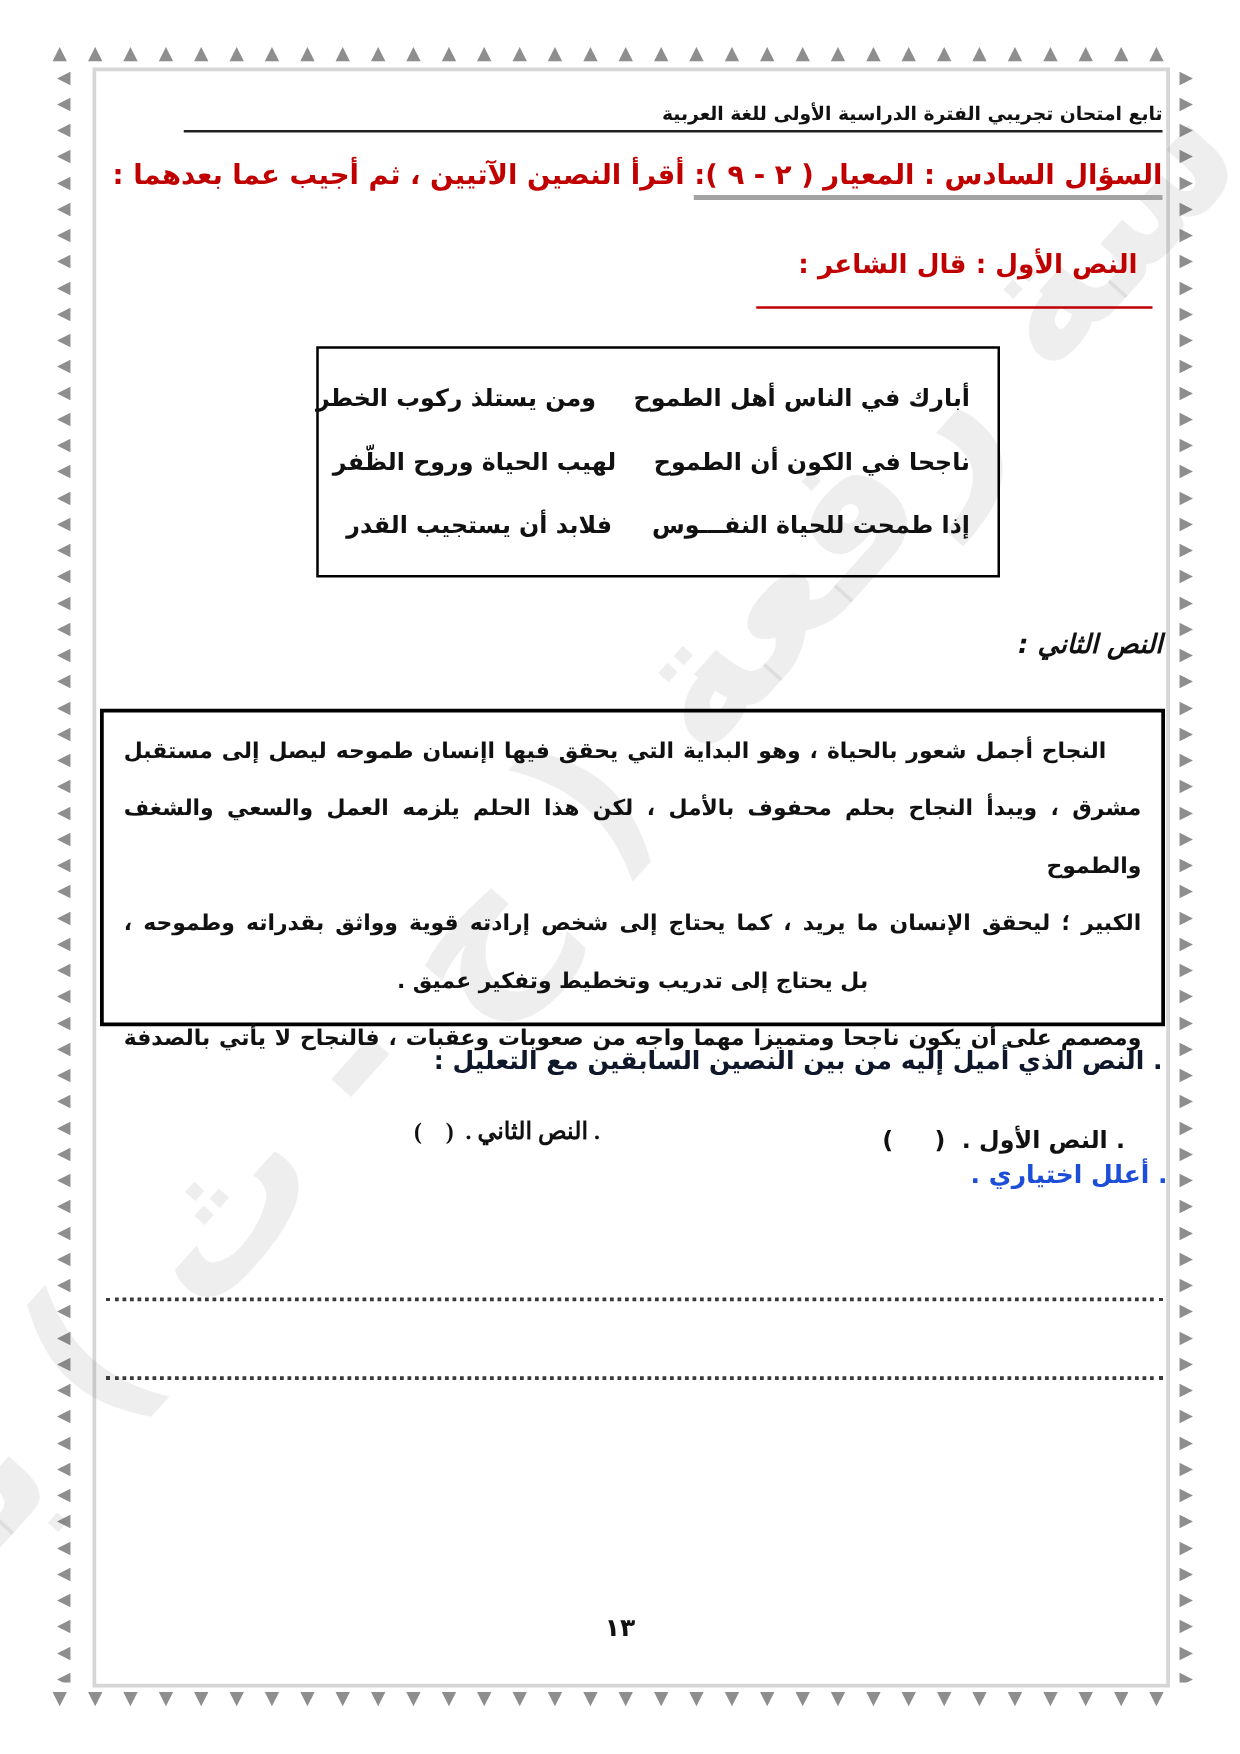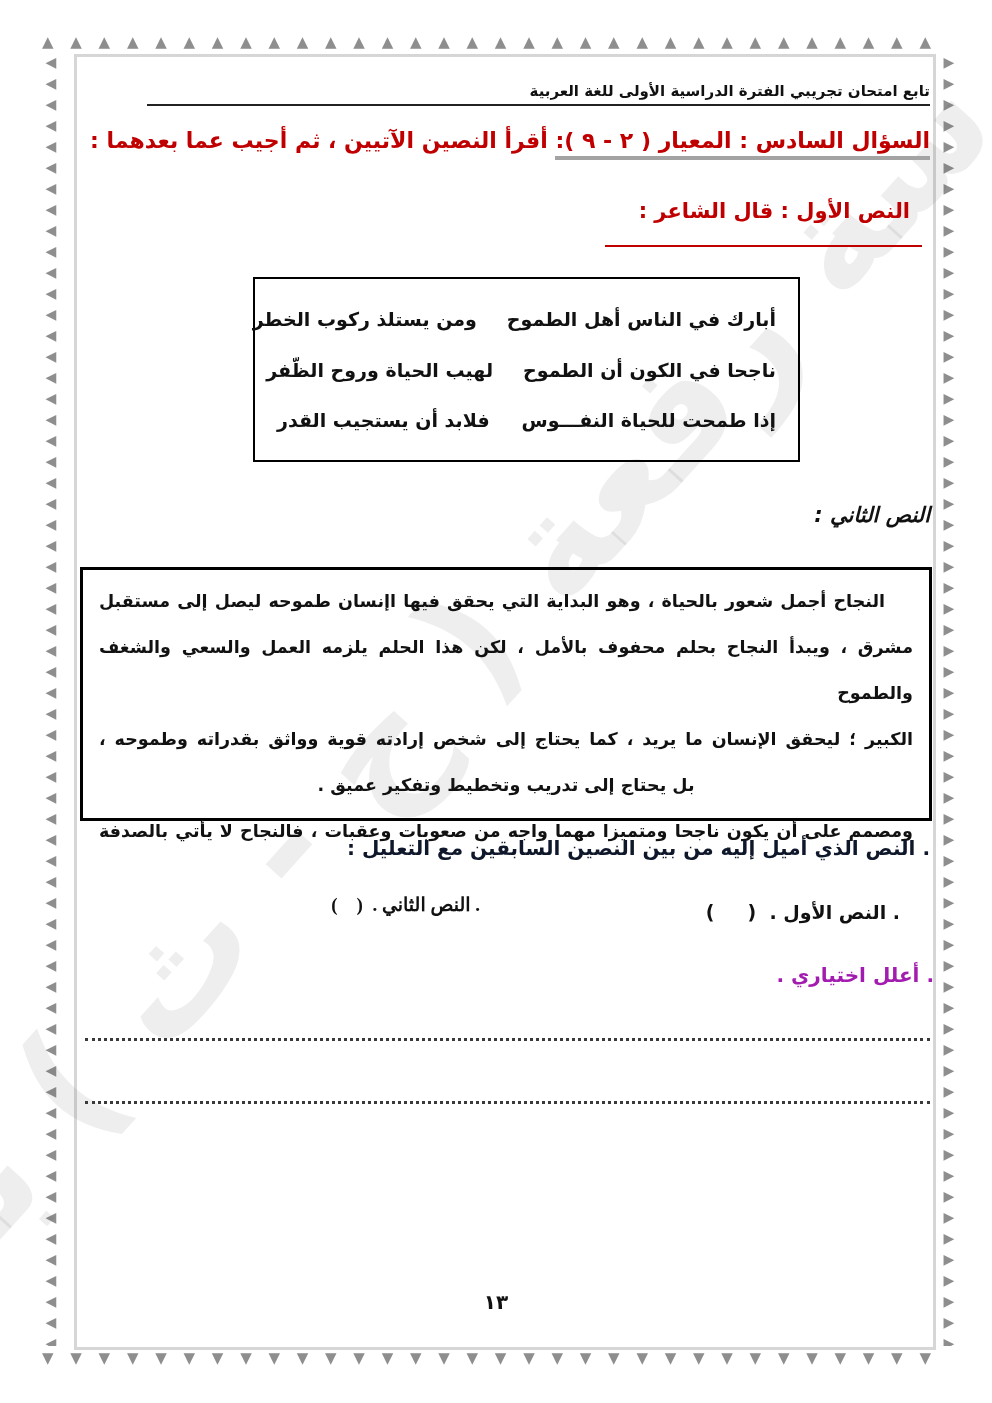--- a/index.html
+++ b/index.html
@@ -50,21 +50,21 @@
     left:80px; top:567px; width:814px; height:232px; border:3px solid #000;
     direction:rtl; font-size:17.5px; font-weight:bold; color:#111; padding:8px 16px;
   }
   .prose-line{line-height:46px; text-align:justify; text-align-last:justify;}
   .prose-line.first{text-indent:28px;}
   .prose-line.last{text-align-last:center;}
   .q1{top:836px; right:62px; direction:rtl; font-size:20px; font-weight:bold; color:#0f172a; white-space:nowrap;}
   .opt{direction:rtl; font-size:19px; font-weight:bold; color:#111; white-space:pre;}
   .opt1{top:901px; right:92px;}
   .opt2{top:893px; right:512px;font-family:Liberation Serif, serif;}
-  .q2{top:963px; right:58px; direction:rtl; font-size:20px; font-weight:bold; color:#a21caf; white-space:nowrap;}
+  .q2{top:927px; right:58px; direction:rtl; font-size:20px; font-weight:bold; color:#1d4ed8; white-space:nowrap;}
   .dotline{left:85px; width:845px; height:20px; border-bottom:3px dotted #3a3a3a;}
   .dots1{top:1018px;}
   .dots2{top:1081px;}
   .pagenum{top:1290px; left:0; width:100%; text-align:center; font-size:20px; font-weight:bold; color:#111;}
 </style>
 </head>
 <body>
 
 <div class="page">
 

